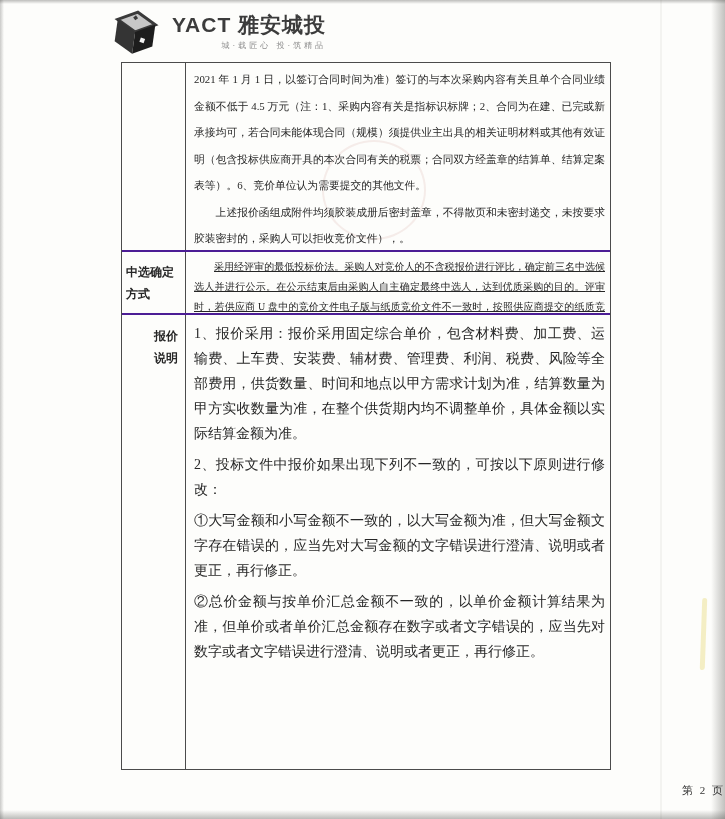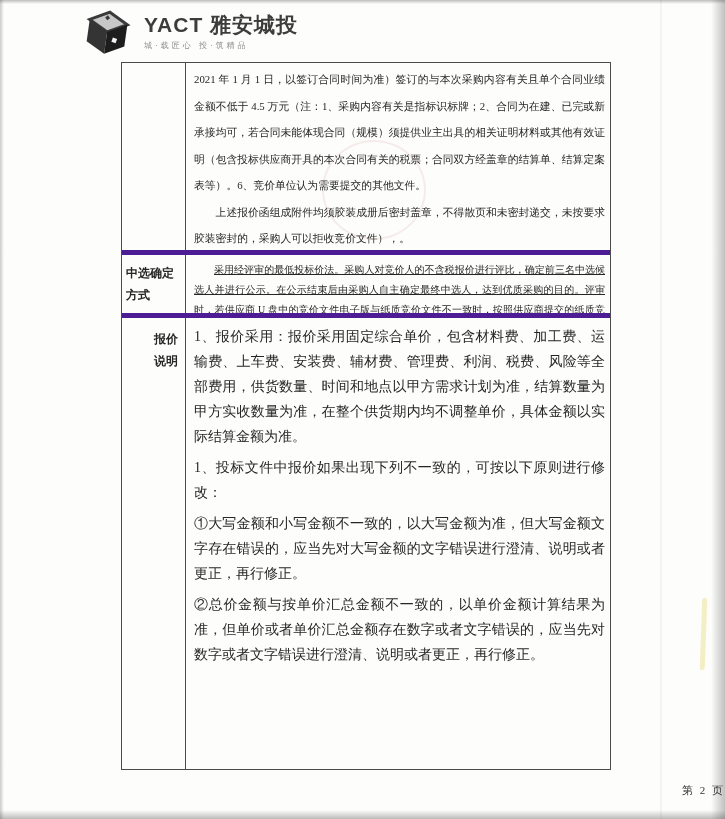--- a/index.html
+++ b/index.html
@@ -15,34 +15,34 @@
   .edge{position:absolute;pointer-events:none;}
   .edge-top{top:0;left:0;right:0;height:4px;background:linear-gradient(to bottom,rgba(70,70,68,0.35),rgba(0,0,0,0));}
   .edge-left{top:0;left:0;bottom:0;width:4px;background:linear-gradient(to right,rgba(70,70,68,0.28),rgba(0,0,0,0));}
   .edge-right{top:0;right:0;bottom:0;width:14px;background:linear-gradient(to right,rgba(0,0,0,0),rgba(80,80,76,0.35));}
   .edge-bottom{left:0;right:0;bottom:0;height:9px;background:linear-gradient(to bottom,rgba(0,0,0,0),rgba(80,80,76,0.38));}
   .crease{position:absolute;top:0;bottom:0;left:660px;width:2px;background:rgba(110,110,100,0.07);}
   .yellow-mark{position:absolute;left:701px;top:598px;width:5px;height:72px;background:rgba(225,205,70,0.30);transform:rotate(2deg);border-radius:3px;}
   .stamp-ghost{position:absolute;left:322px;top:140px;width:100px;height:96px;border:2px solid rgba(195,125,115,0.13);border-radius:50%;}
 
   
-  .logo-wrap{position:absolute;left:82px;top:8px;display:flex;align-items:flex-start;gap:12px;}
+  .logo-wrap{position:absolute;left:110px;top:8px;display:flex;align-items:flex-start;gap:12px;}
   .logo-cube{width:50px;height:50px;display:block;}
   .logo-text{padding-top:6px;}
   .brand{font-family:"Liberation Sans","DejaVu Sans",sans-serif;font-weight:bold;font-size:21px;letter-spacing:1px;color:#3c3c3c;line-height:22px;}
-  .tagline{font-family:"Liberation Sans","DejaVu Sans",sans-serif;font-size:8px;letter-spacing:3px;color:#8d8d8d;margin-top:4px;}
+  .tagline{font-family:"Liberation Sans","DejaVu Sans",sans-serif;font-size:8px;letter-spacing:3px;color:#8d8d8d;margin-top:4px;text-align:right;}
 
   
   .doc-table{
     position:absolute;left:121px;top:62px;width:490px;
     border:1px solid #4b4b4b;box-sizing:border-box;
     color:#262626;
   }
   .t-row{display:grid;grid-template-columns:64px 1fr;box-sizing:border-box;}
-  .t-row + .t-row{border-top:5px solid #4c1d95;}
+  .t-row + .t-row{border-top:2px solid #4c1d95;}
   .t-label{
     border-right:1px solid #4b4b4b;box-sizing:border-box;
     font-size:12px;font-weight:600;line-height:22px;
     padding:2px 2px 2px 4px;word-break:break-all;
   }
   .t-row.center-label .t-label{display:flex;align-items:center;}
   .t-row.top-label .t-label{padding-top:10px;margin-left:28px;}
   .t-content{box-sizing:border-box;overflow:hidden;padding:3px 5px 3px 8px;}
   .t-content p{
     margin:0;text-align:justify;word-break:break-all;
@@ -107,21 +107,21 @@
       <div class="t-label">中选确定方式</div>
       <div class="t-content">
         <p class="indent">采用经评审的最低投标价法。采购人对竞价人的不含税报价进行评比，确定前三名中选候选人并进行公示。在公示结束后由采购人自主确定最终中选人，达到优质采购的目的。评审时，若供应商 U 盘中的竞价文件电子版与纸质竞价文件不一致时，按照供应商提交的纸质竞价文件进行评比。</p>
       </div>
     </div>
 
     <div class="t-row row-3 top-label">
       <div class="t-label">报价说明</div>
       <div class="t-content">
         <p>1、报价采用：报价采用固定综合单价，包含材料费、加工费、运输费、上车费、安装费、辅材费、管理费、利润、税费、风险等全部费用，供货数量、时间和地点以甲方需求计划为准，结算数量为甲方实收数量为准，在整个供货期内均不调整单价，具体金额以实际结算金额为准。</p>
-        <p>1、投标文件中报价如果出现下列不一致的，可按以下原则进行修改：</p>
+        <p>2、投标文件中报价如果出现下列不一致的，可按以下原则进行修改：</p>
         <p>①大写金额和小写金额不一致的，以大写金额为准，但大写金额文字存在错误的，应当先对大写金额的文字错误进行澄清、说明或者更正，再行修正。</p>
         <p>②总价金额与按单价汇总金额不一致的，以单价金额计算结果为准，但单价或者单价汇总金额存在数字或者文字错误的，应当先对数字或者文字错误进行澄清、说明或者更正，再行修正。</p>
 
       </div>
     </div>
 
   </div>
 
   <div class="footer">第 2 页</div>
 

